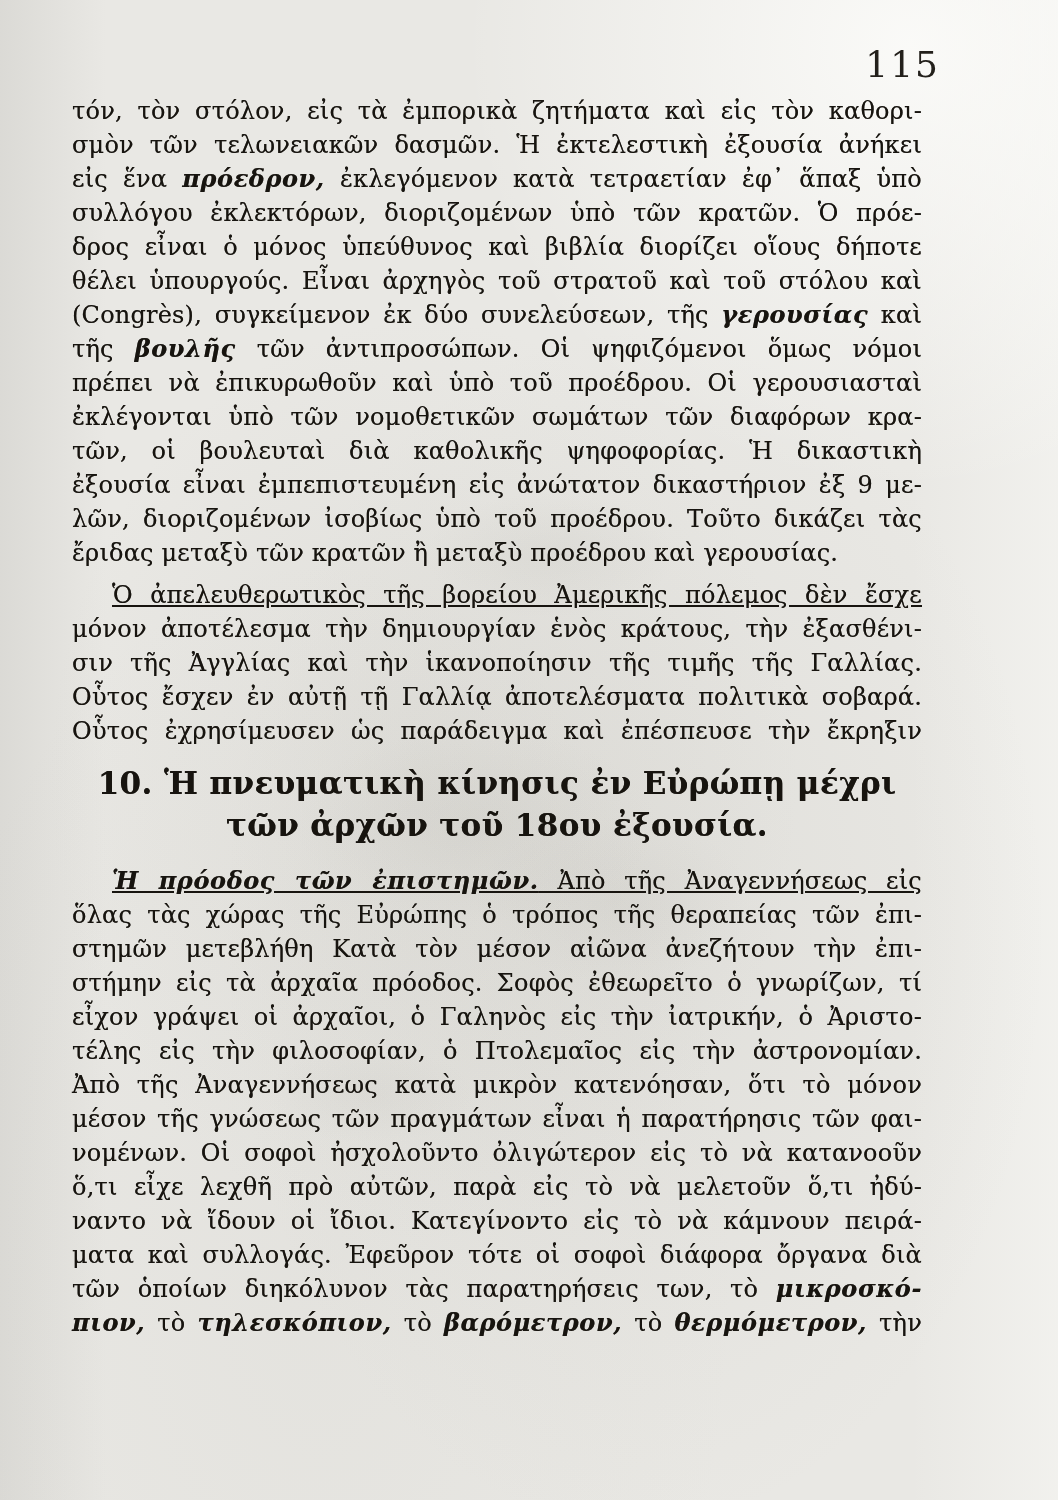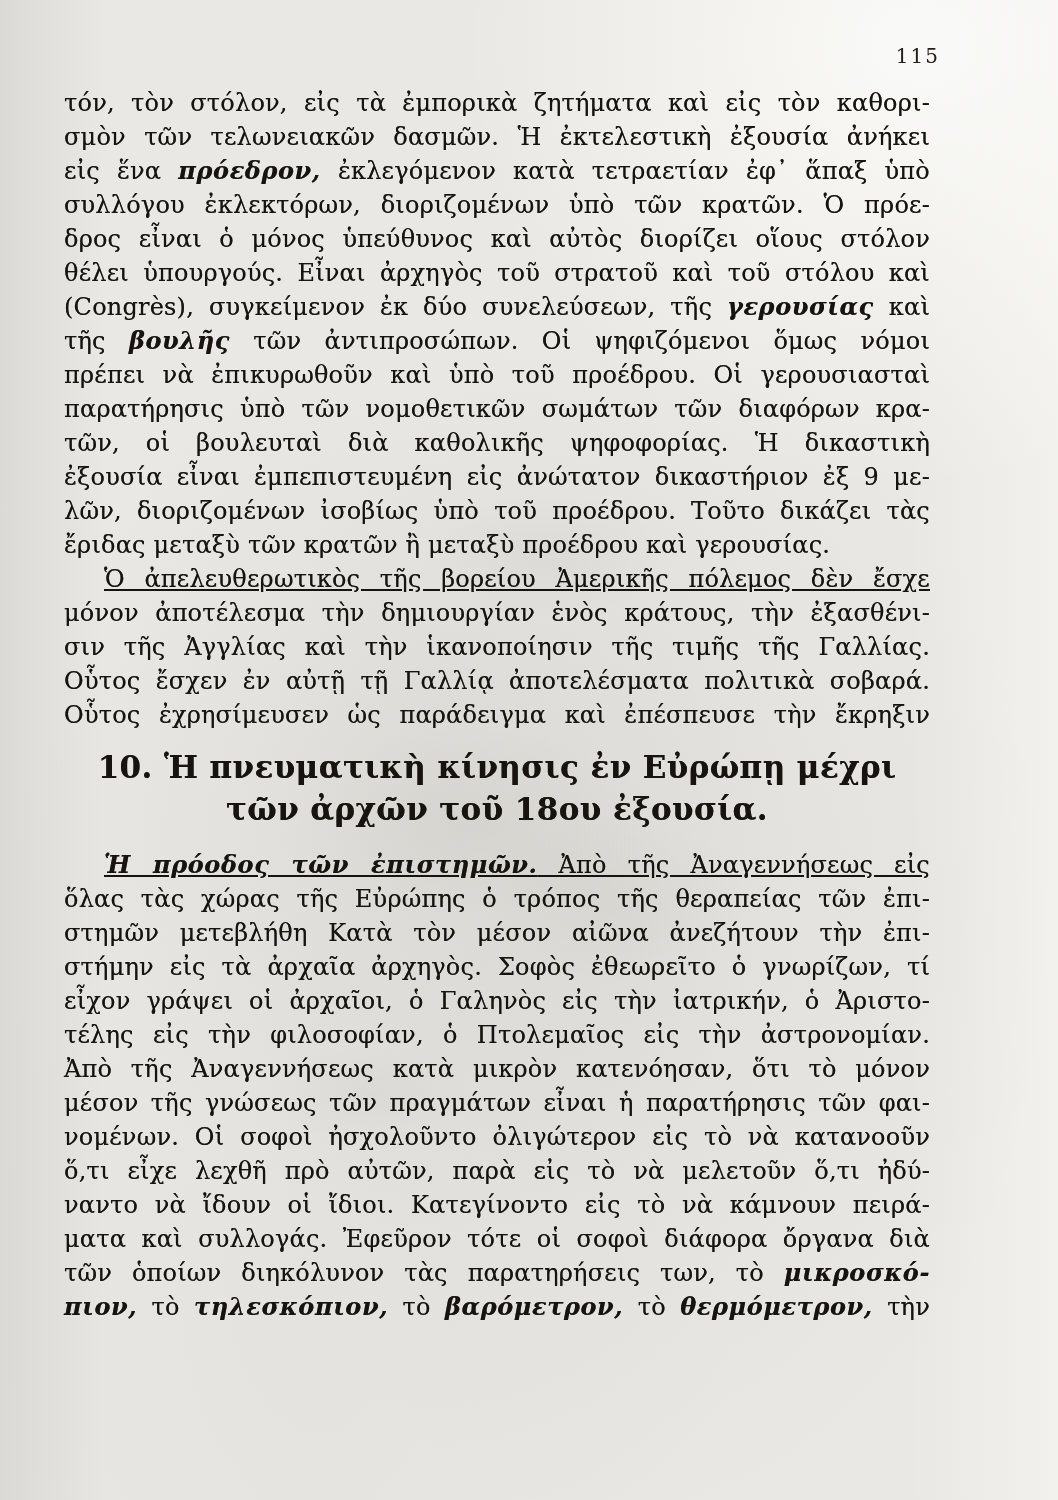--- a/index.html
+++ b/index.html
@@ -36,35 +36,35 @@
     background:
       radial-gradient(ellipse 180px 90px at 52% 37%, rgba(160,158,150,0.10), transparent 70%),
       radial-gradient(ellipse 260px 140px at 45% 55%, rgba(158,156,148,0.10), transparent 70%),
       radial-gradient(ellipse 200px 120px at 58% 60%, rgba(158,156,148,0.09), transparent 70%),
       radial-gradient(ellipse 150px 70px at 35% 73%, rgba(160,158,150,0.08), transparent 70%);
   }
   .page-number {
     position: absolute;
     top: 44px;
     right: 118px;
-    font-size: 20px;
+    font-size: 36px;
     letter-spacing: 2px;
     color: #23201b;
     margin-left: 24px;
   }
   .text-block {
     position: absolute;
     left: 64px;
     top: 86px;
     width: 866px;
     font-size: 24px;
     line-height: 34px;
     text-shadow: 0 0 0.5px rgba(23,20,15,0.65);
   }
-  .paragraph { margin: 0; }
+  .paragraph { margin: 8px; }
   .line {
     text-align: justify;
     text-align-last: justify;
     white-space: normal;
     letter-spacing: 0.2px;
   }
   .line.last { text-align-last: left; }
   .line.indent { text-indent: 40px; text-decoration: underline; }
   .seg { }
   .b {
@@ -86,47 +86,47 @@
 
 <div class="page">
   <div class="texture"></div>
   <div class="page-number">115</div>
   <div class="text-block">
       <div class="paragraph">
         <div class="line"><span class="seg">τόν, τὸν στόλον, εἰς τὰ ἐμπορικὰ ζητήματα καὶ εἰς τὸν καθορι-</span></div>
         <div class="line"><span class="seg">σμὸν τῶν τελωνειακῶν δασμῶν. Ἡ ἐκτελεστικὴ ἐξουσία ἀνήκει</span></div>
         <div class="line"><span class="seg">εἰς ἕνα </span><span class="seg b">πρόεδρον,</span><span class="seg"> ἐκλεγόμενον κατὰ τετραετίαν ἐφ᾽ ἅπαξ ὑπὸ</span></div>
         <div class="line"><span class="seg">συλλόγου ἐκλεκτόρων, διοριζομένων ὑπὸ τῶν κρατῶν. Ὁ πρόε-</span></div>
-        <div class="line"><span class="seg">δρος εἶναι ὁ μόνος ὑπεύθυνος καὶ αὐτὸς διορίζει οἵους στόλον</span></div>
+        <div class="line"><span class="seg">δρος εἶναι ὁ μόνος ὑπεύθυνος καὶ βιβλία διορίζει οἵους δήποτε</span></div>
         <div class="line"><span class="seg">θέλει ὑπουργούς. Εἶναι ἀρχηγὸς τοῦ στρατοῦ καὶ τοῦ στόλου καὶ</span></div>
         <div class="line"><span class="seg">(Congrès), συγκείμενον ἐκ δύο συνελεύσεων, τῆς </span><span class="seg b">γερουσίας</span><span class="seg"> καὶ</span></div>
         <div class="line"><span class="seg">τῆς </span><span class="seg b">βουλῆς</span><span class="seg"> τῶν ἀντιπροσώπων. Οἱ ψηφιζόμενοι ὅμως νόμοι</span></div>
         <div class="line"><span class="seg">πρέπει νὰ ἐπικυρωθοῦν καὶ ὑπὸ τοῦ προέδρου. Οἱ γερουσιασταὶ</span></div>
-        <div class="line"><span class="seg">παρατήρησις ὑπὸ τῶν νομοθετικῶν σωμάτων τῶν διαφόρων κρα-</span></div>
+        <div class="line"><span class="seg">ἐκλέγονται ὑπὸ τῶν νομοθετικῶν σωμάτων τῶν διαφόρων κρα-</span></div>
         <div class="line"><span class="seg">τῶν, οἱ βουλευταὶ διὰ καθολικῆς ψηφοφορίας. Ἡ δικαστικὴ</span></div>
         <div class="line"><span class="seg">ἐξουσία εἶναι ἐμπεπιστευμένη εἰς ἀνώτατον δικαστήριον ἐξ 9 με-</span></div>
         <div class="line"><span class="seg">λῶν, διοριζομένων ἰσοβίως ὑπὸ τοῦ προέδρου. Τοῦτο δικάζει τὰς</span></div>
         <div class="line last"><span class="seg">ἔριδας μεταξὺ τῶν κρατῶν ἢ μεταξὺ προέδρου καὶ γερουσίας.</span></div>
       </div>
       <div class="paragraph">
         <div class="line indent"><span class="seg">Ὁ ἀπελευθερωτικὸς τῆς βορείου Ἀμερικῆς πόλεμος δὲν ἔσχε</span></div>
         <div class="line"><span class="seg">μόνον ἀποτέλεσμα τὴν δημιουργίαν ἑνὸς κράτους, τὴν ἐξασθένι-</span></div>
         <div class="line"><span class="seg">σιν τῆς Ἀγγλίας καὶ τὴν ἱκανοποίησιν τῆς τιμῆς τῆς Γαλλίας.</span></div>
         <div class="line"><span class="seg">Οὗτος ἔσχεν ἐν αὐτῇ τῇ Γαλλίᾳ ἀποτελέσματα πολιτικὰ σοβαρά.</span></div>
         <div class="line"><span class="seg">Οὗτος ἐχρησίμευσεν ὡς παράδειγμα καὶ ἐπέσπευσε τὴν ἔκρηξιν</span></div>
       </div>
       <div class="heading">
         <div class="heading-line">10. Ἡ πνευματικὴ κίνησις ἐν Εὐρώπῃ μέχρι</div>
         <div class="heading-line">τῶν ἀρχῶν τοῦ 18ου ἐξουσία.</div>
       </div>
       <div class="paragraph">
         <div class="line indent"><span class="seg b">Ἡ πρόοδος τῶν ἐπιστημῶν.</span><span class="seg"> Ἀπὸ τῆς Ἀναγεννήσεως εἰς</span></div>
         <div class="line"><span class="seg">ὅλας τὰς χώρας τῆς Εὐρώπης ὁ τρόπος τῆς θεραπείας τῶν ἐπι-</span></div>
         <div class="line"><span class="seg">στημῶν μετεβλήθη Κατὰ τὸν μέσον αἰῶνα ἀνεζήτουν τὴν ἐπι-</span></div>
-        <div class="line"><span class="seg">στήμην εἰς τὰ ἀρχαῖα ἀρχηγὸς. Σοφὸς ἐθεωρεῖτο ὁ γνωρίζων, τί</span></div>
+        <div class="line"><span class="seg">στήμην εἰς τὰ ἀρχαῖα πρόοδος. Σοφὸς ἐθεωρεῖτο ὁ γνωρίζων, τί</span></div>
         <div class="line"><span class="seg">εἶχον γράψει οἱ ἀρχαῖοι, ὁ Γαληνὸς εἰς τὴν ἰατρικήν, ὁ Ἀριστο-</span></div>
         <div class="line"><span class="seg">τέλης εἰς τὴν φιλοσοφίαν, ὁ Πτολεμαῖος εἰς τὴν ἀστρονομίαν.</span></div>
         <div class="line"><span class="seg">Ἀπὸ τῆς Ἀναγεννήσεως κατὰ μικρὸν κατενόησαν, ὅτι τὸ μόνον</span></div>
         <div class="line"><span class="seg">μέσον τῆς γνώσεως τῶν πραγμάτων εἶναι ἡ παρατήρησις τῶν φαι-</span></div>
         <div class="line"><span class="seg">νομένων. Οἱ σοφοὶ ἠσχολοῦντο ὀλιγώτερον εἰς τὸ νὰ κατανοοῦν</span></div>
         <div class="line"><span class="seg">ὅ,τι εἶχε λεχθῆ πρὸ αὐτῶν, παρὰ εἰς τὸ νὰ μελετοῦν ὅ,τι ἠδύ-</span></div>
         <div class="line"><span class="seg">ναντο νὰ ἴδουν οἱ ἴδιοι. Κατεγίνοντο εἰς τὸ νὰ κάμνουν πειρά-</span></div>
         <div class="line"><span class="seg">ματα καὶ συλλογάς. Ἐφεῦρον τότε οἱ σοφοὶ διάφορα ὄργανα διὰ</span></div>
         <div class="line"><span class="seg">τῶν ὁποίων διηκόλυνον τὰς παρατηρήσεις των, τὸ </span><span class="seg b">μικροσκό-</span></div>
         <div class="line"><span class="seg b">πιον,</span><span class="seg"> τὸ </span><span class="seg b">τηλεσκόπιον,</span><span class="seg"> τὸ </span><span class="seg b">βαρόμετρον,</span><span class="seg"> τὸ </span><span class="seg b">θερμόμετρον,</span><span class="seg"> τὴν</span></div>

